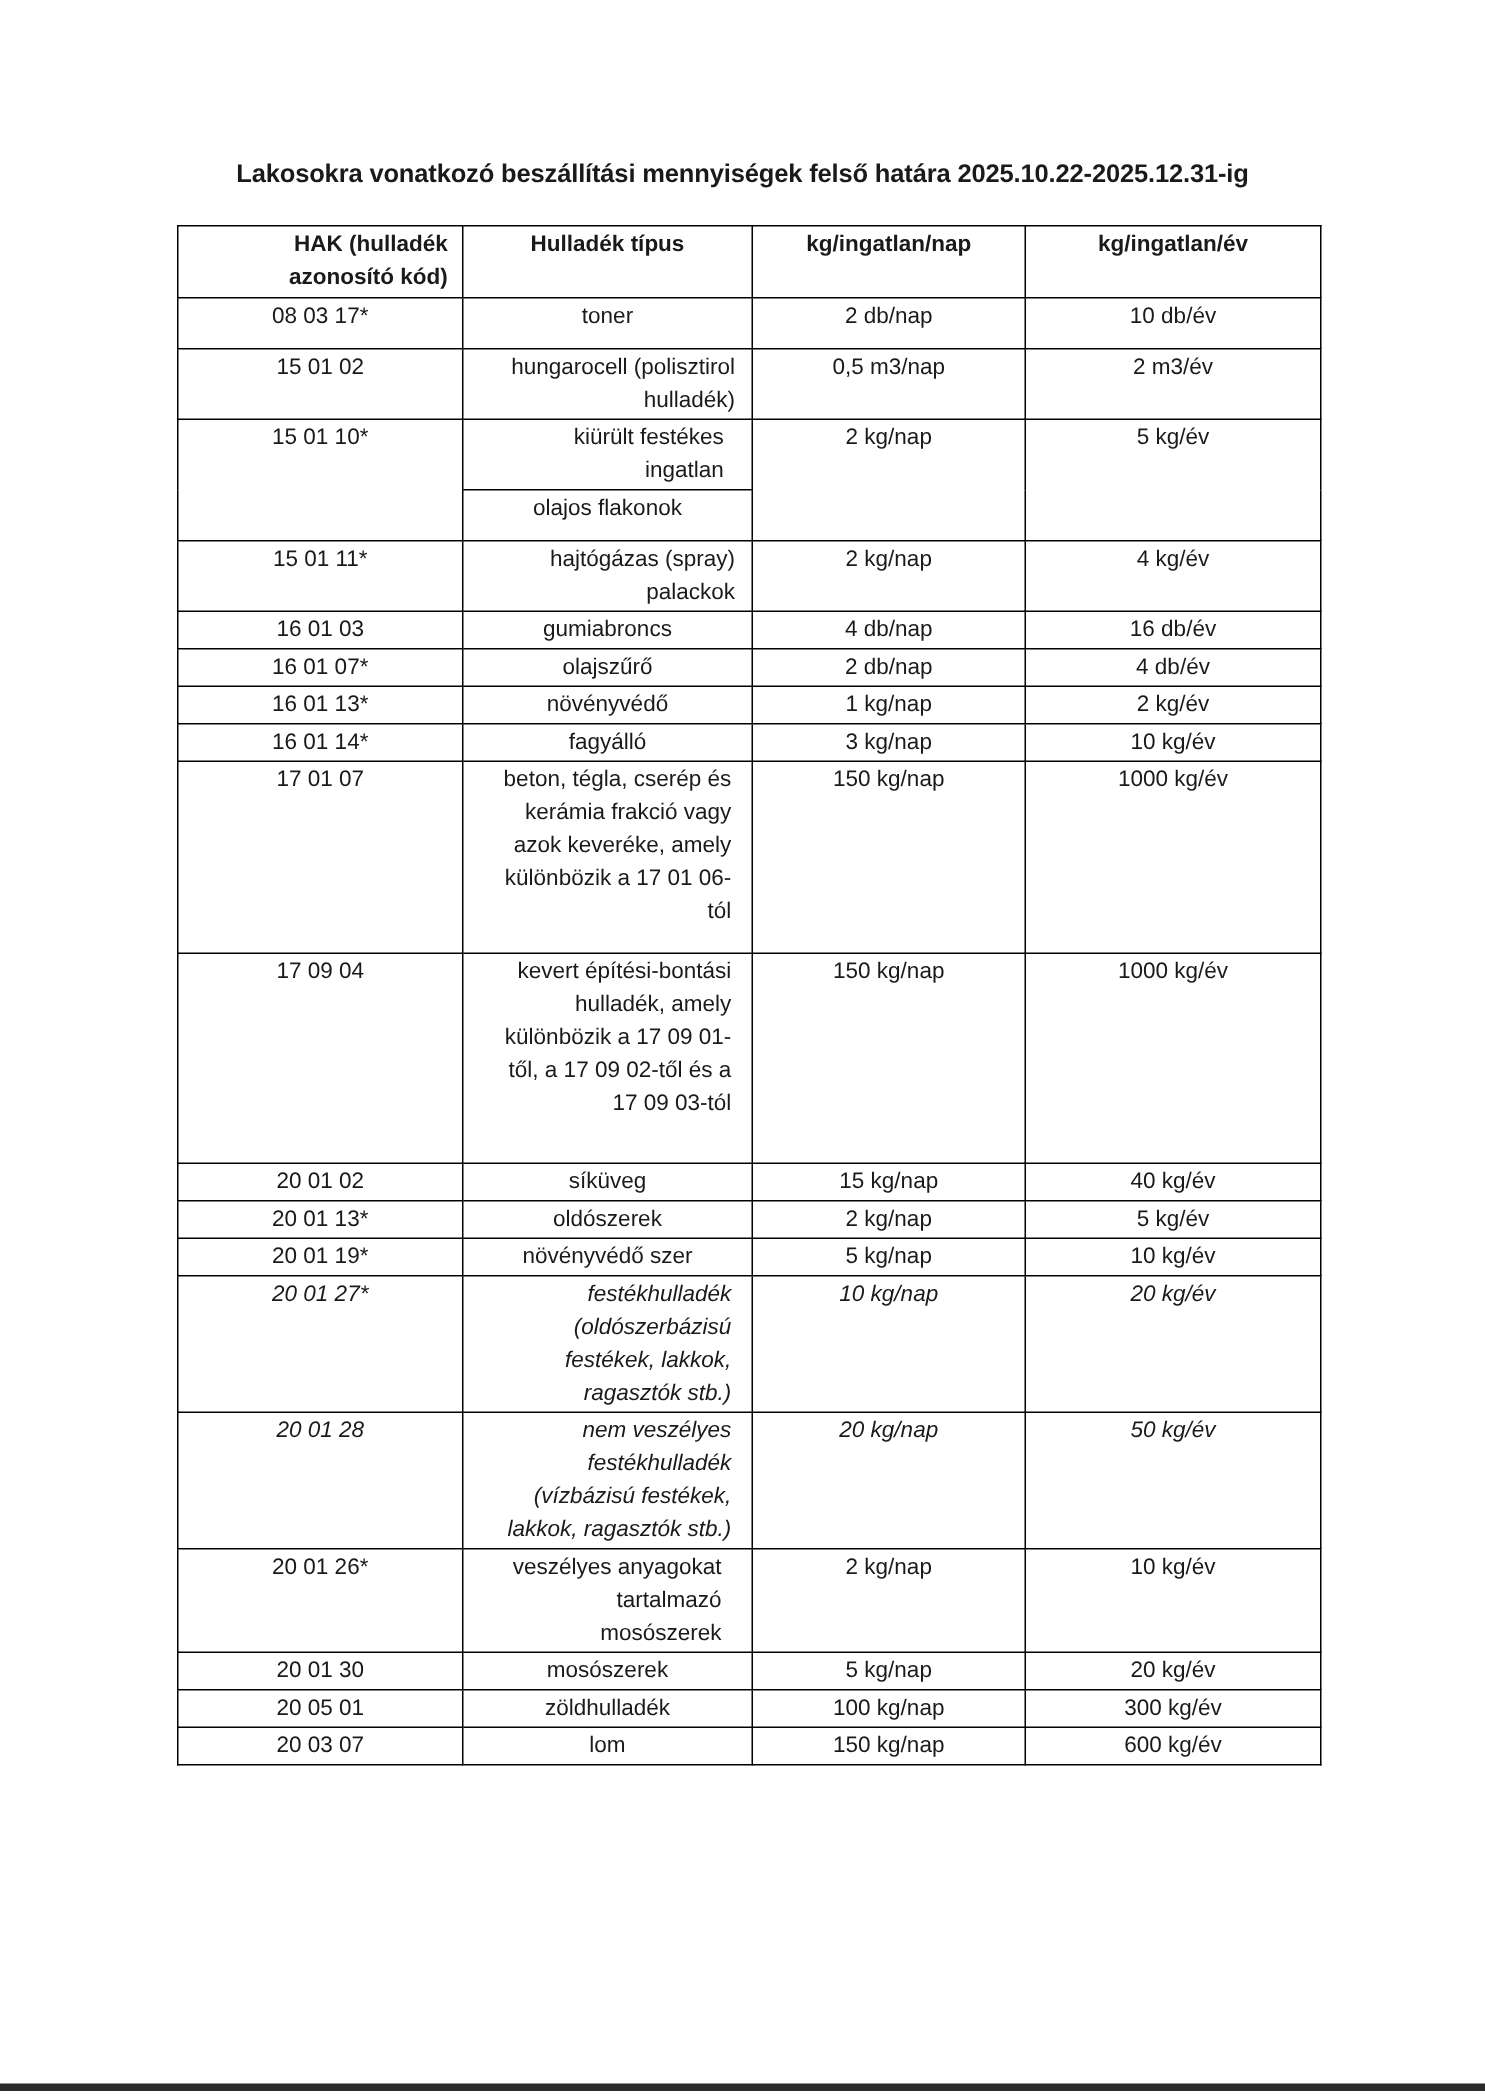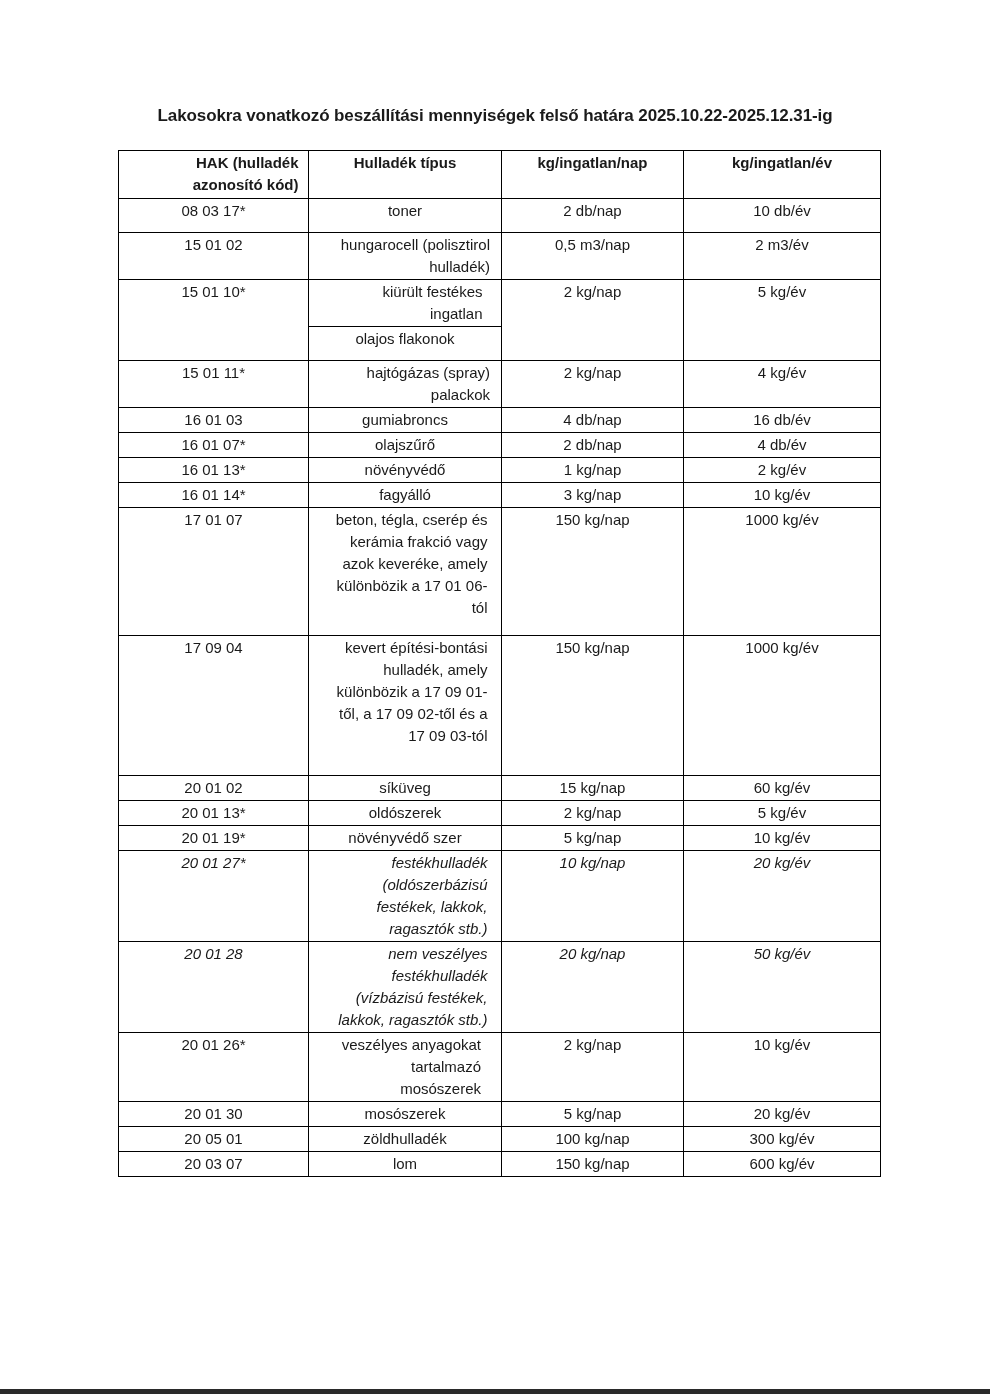--- a/index.html
+++ b/index.html
@@ -141,21 +141,21 @@
     <tr class="h140">
       <td>17 09 04</td>
       <td><span class="t mw165">kevert építési-bontási hulladék, amely különbözik a 17 09 01-től, a 17 09 02-től és a 17 09 03-tól</span></td>
       <td>150 kg/nap</td>
       <td>1000 kg/év</td>
     </tr>
     <tr class="h23">
       <td>20 01 02</td>
       <td><span class="t">síküveg</span></td>
       <td>15 kg/nap</td>
-      <td>60 kg/év</td>
+      <td>40 kg/év</td>
     </tr>
     <tr class="h23">
       <td>20 01 13*</td>
       <td><span class="t">oldószerek</span></td>
       <td>2 kg/nap</td>
       <td>5 kg/év</td>
     </tr>
     <tr class="h24">
       <td>20 01 19*</td>
       <td><span class="t">növényvédő szer</span></td>

